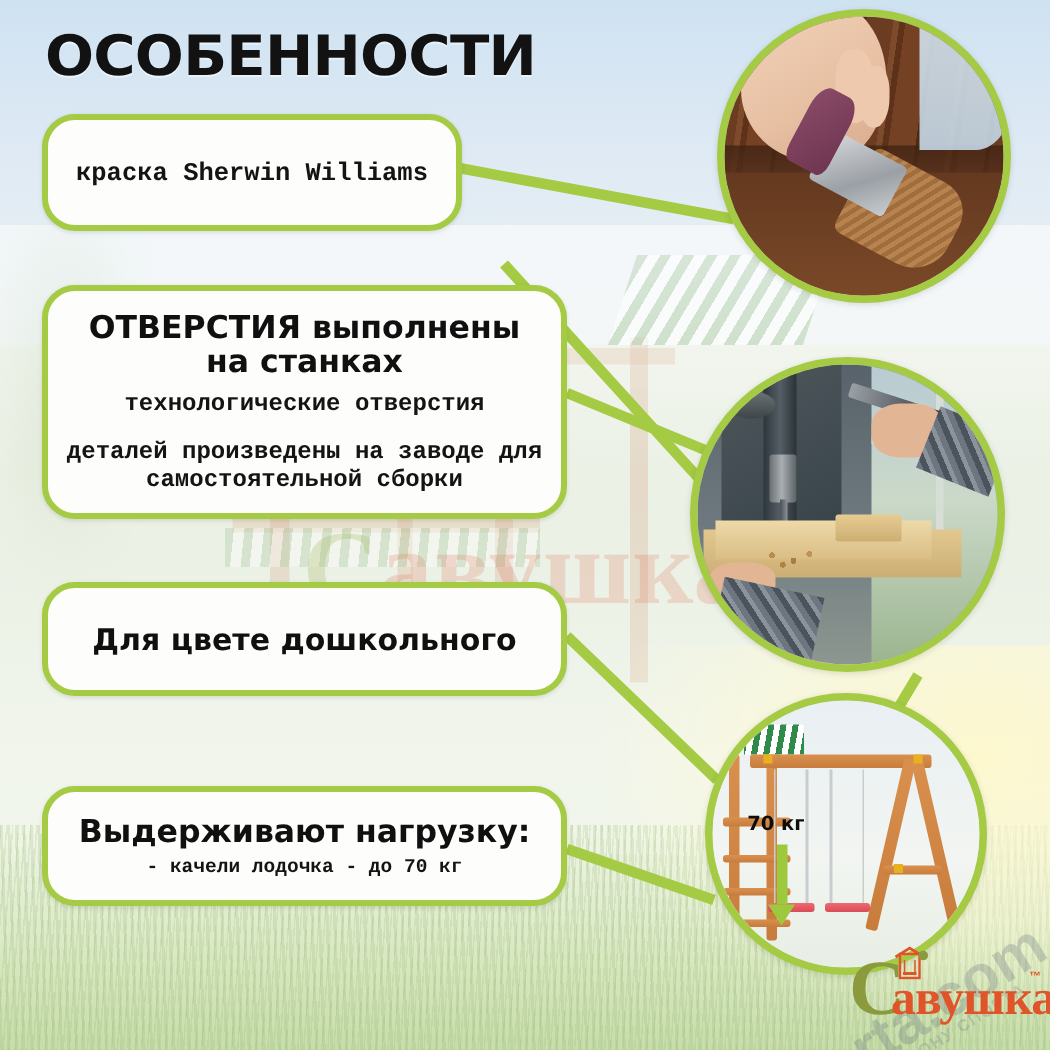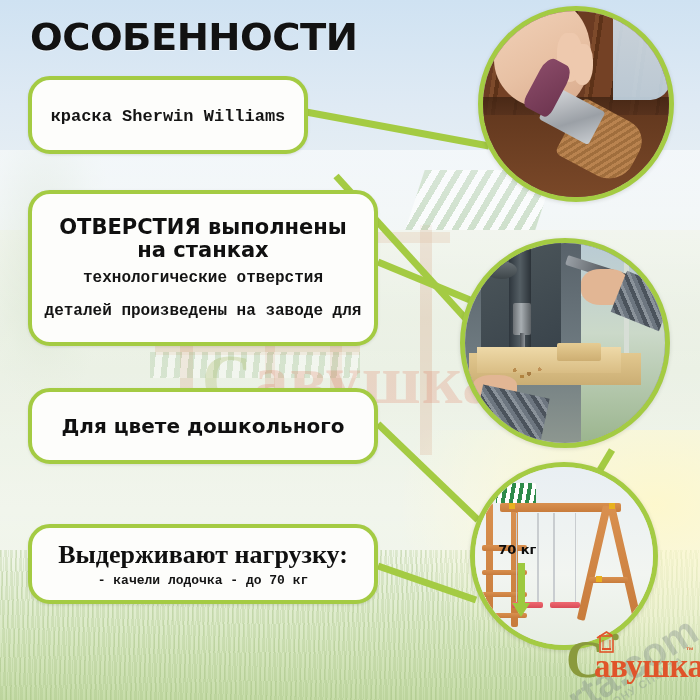--- a/index.html
+++ b/index.html
@@ -137,21 +137,21 @@
   #card1 .card-sub { font-size:17px; margin-top:3px; }
 
   #card2 { left:28px;  top:190px; width:350px; height:156px; }
   #card2 .card-h   { font-size:21px; }
   #card2 .card-sub { font-size:16px; margin-top:6px; }
 
   #card3 { left:28px;  top:388px; width:350px; height:76px; }
   #card3 .card-h   { font-size:20px; }
 
   #card4 { left:28px;  top:524px; width:350px; height:80px; }
-  #card4 .card-h   { font-size:26px;font-family:Liberation Serif, serif; }
+  #card4 .card-h   { font-size:21px; }
   #card4 .card-sub { font-size:13px; margin-top:4px; }
 
   
   .circ {
     position:absolute;
     border-radius:50%;
     border:5px solid #a4cb43;
     overflow:hidden;
     background:#ddd;
     box-shadow:0 1px 4px rgba(0,0,0,.12);
@@ -375,20 +375,21 @@
 
 <div class="card" id="card1">
   <div class="card-sub">краска Sherwin Williams</div>
 </div>
 
 <div class="card" id="card2">
   <div class="card-h">ОТВЕРСТИЯ выполнены</div>
   <div class="card-h">на станках</div>
   <div class="card-sub">технологические отверстия</div>
   <div class="card-sub" style="margin-top:14px">деталей произведены на заводе для</div>
+  <div class="card-sub" style="margin-top:0">самостоятельной сборки</div>
 </div>
 
 <div class="card" id="card3">
   <div class="card-h">Для цвете дошкольного</div>
 </div>
 
 <div class="card" id="card4">
   <div class="card-h">Выдерживают нагрузку:</div>
   <div class="card-sub">- качели лодочка - до 70 кг</div>
 </div>

